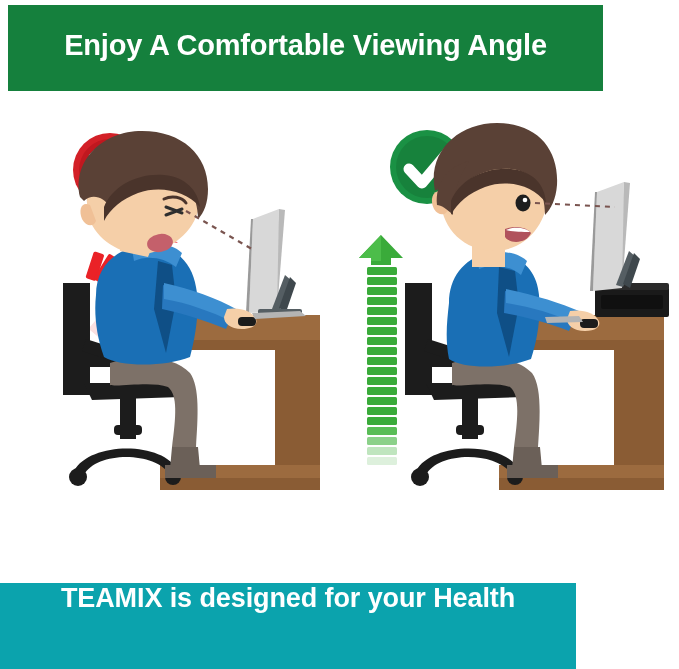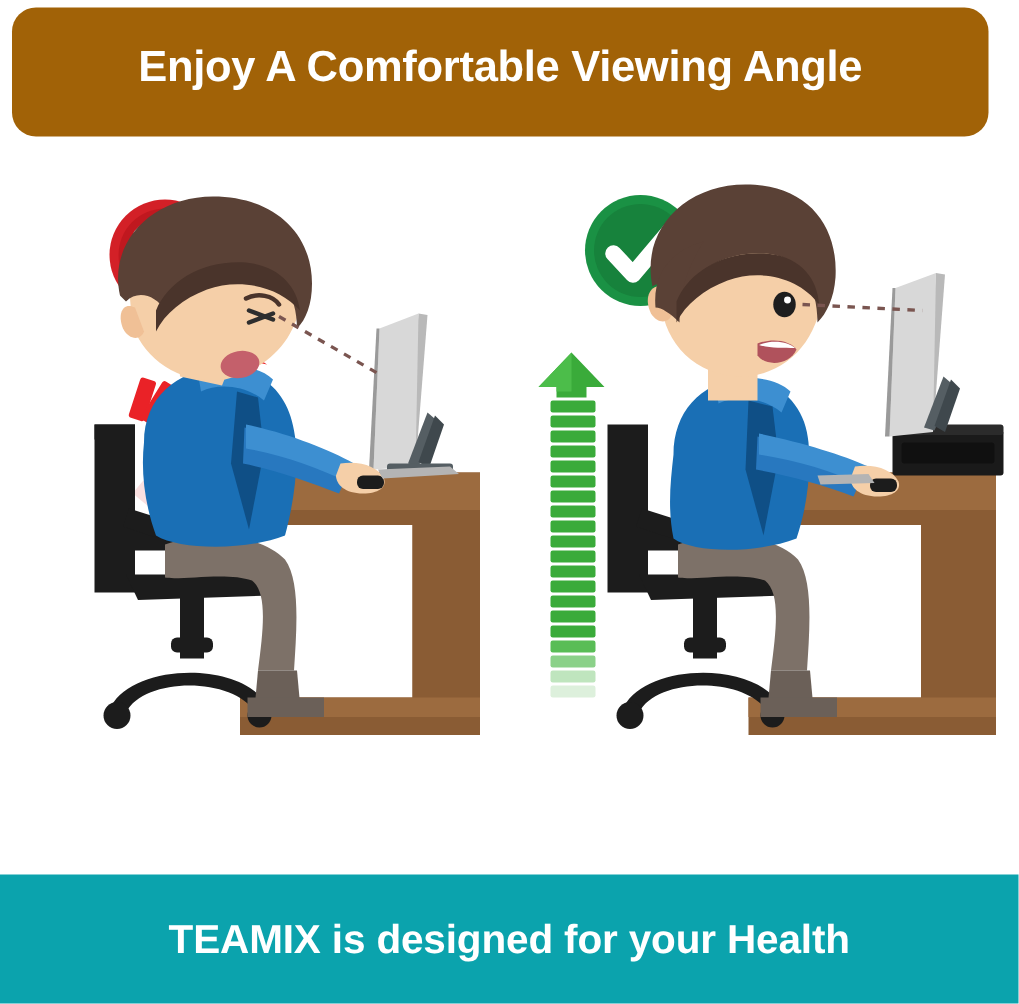--- a/index.html
+++ b/index.html
@@ -20,24 +20,24 @@
     width: 679px;
     height: 669px;
     background: #ffffff;
   }
 
   
   .top-banner {
     position: absolute;
     left: 8px;
     top: 5px;
-    width: 651px;
+    width: 595px;
     height: 86px;
-    background: #a16207;
-    border-radius: 16px;
+    background: #15803d;
+    border-radius: 0;
     display: flex;
     flex-direction: column;
     align-items: center;
     justify-content: center;
     box-sizing: border-box;
   }
   .top-title {
     color: #ffffff;
     font-family: "Liberation Sans", sans-serif;
     font-weight: bold;
@@ -54,25 +54,24 @@
     letter-spacing: 0.55px;
     white-space: nowrap;
     line-height: 1.1;
   }
 
   
   .bottom-banner {
     position: absolute;
     left: 0;
     top: 583px;
-    width: 679px;
+    width: 576px;
     height: 86px;
     background: #0ba3ad;
     display: flex;
-    align-items: center;
     justify-content: center;
   }
   .bottom-title {
     color: #ffffff;
     font-family: "Liberation Sans", sans-serif;
     font-weight: bold;
     font-size: 27px;
     white-space: nowrap;
     letter-spacing: -0.1px;
   }

